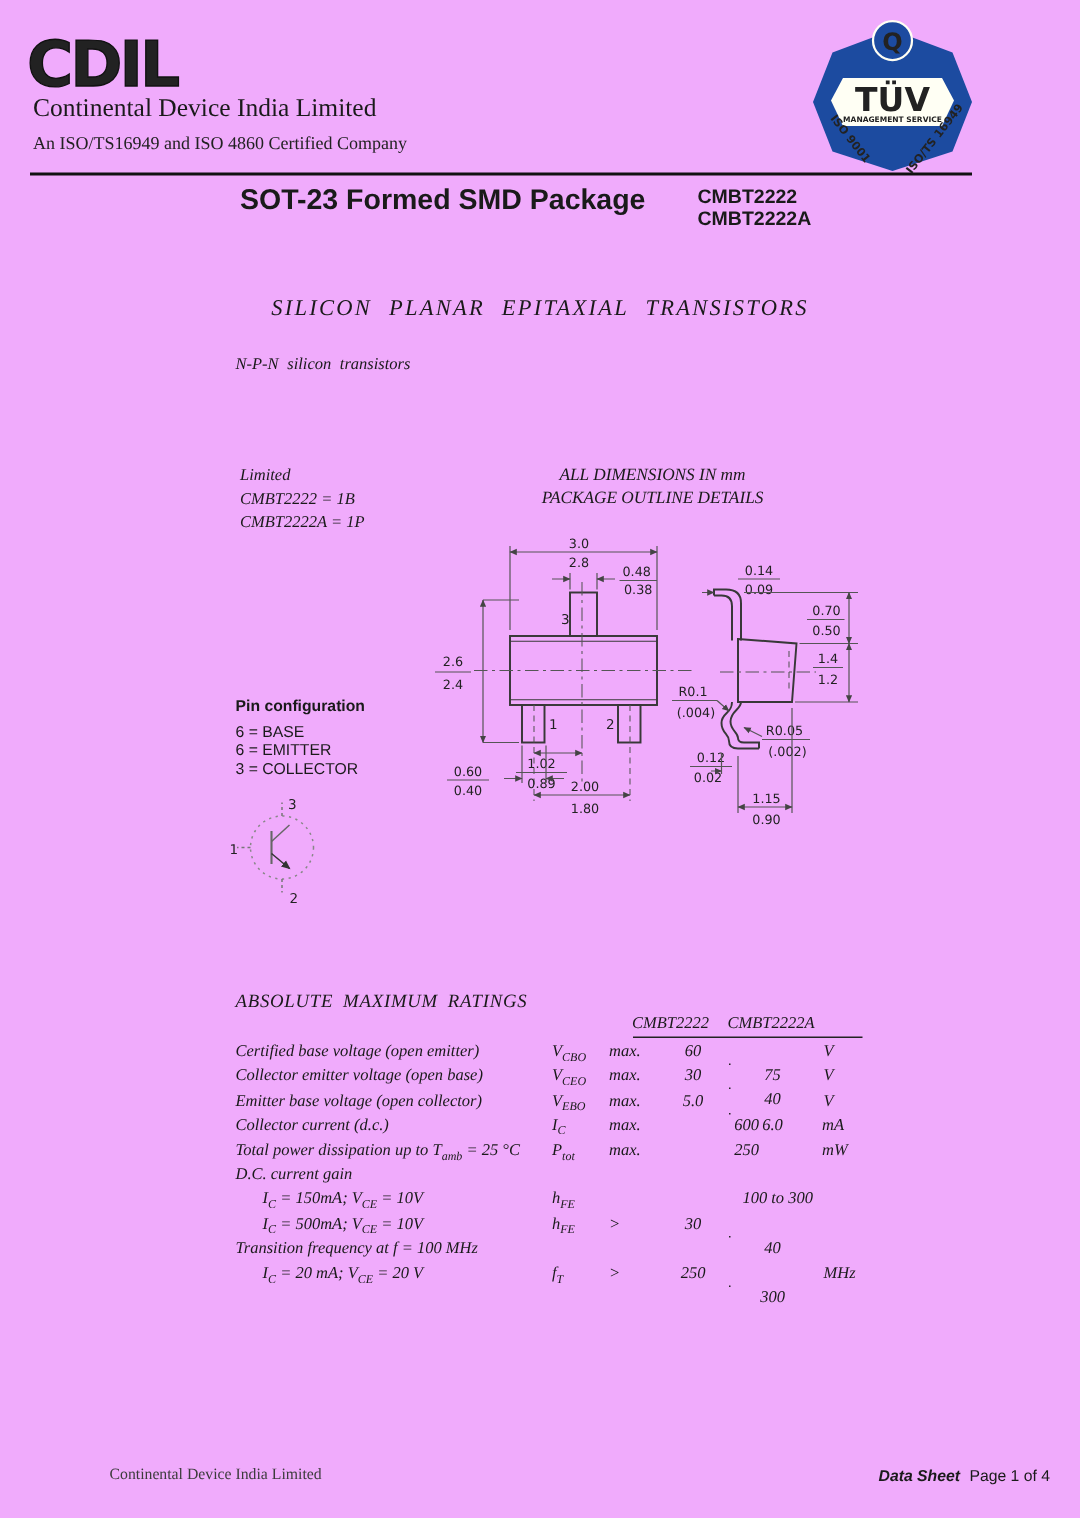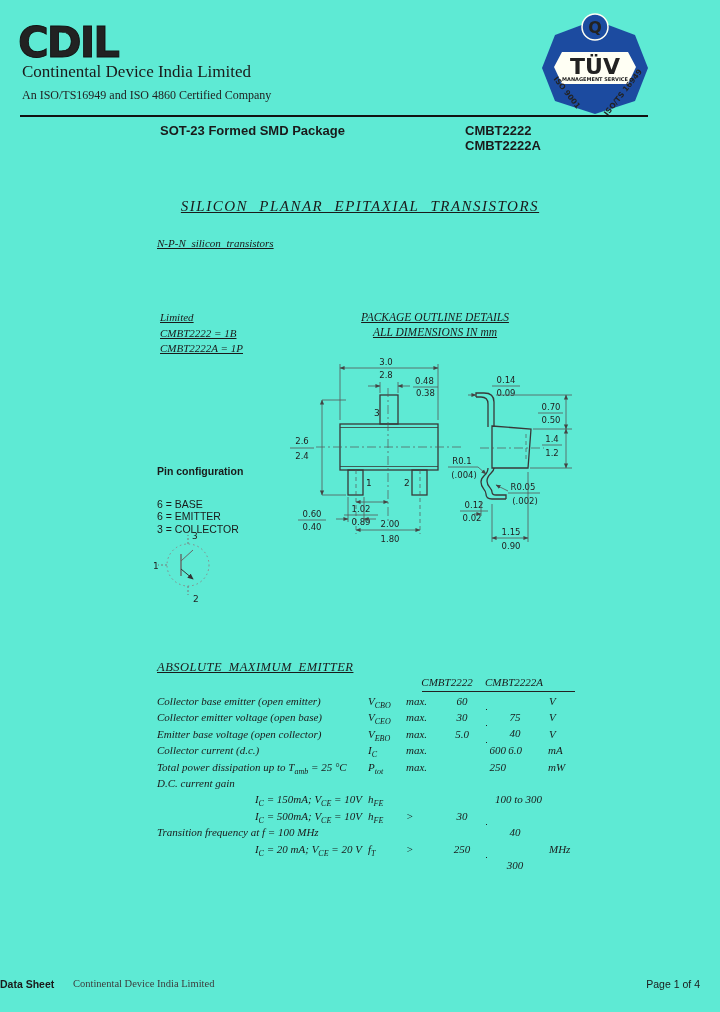--- a/index.html
+++ b/index.html
@@ -1,63 +1,63 @@
 <!DOCTYPE html>
 <html><head>
 <meta charset="utf-8">
 <style>
   html,body{margin:0;padding:0;background:#ddd;}
-  .page{position:relative;width:720px;height:1012px;background:#5eead4;overflow:hidden;
+  .page{position:relative;width:720px;height:1012px;background:#f0abfc;overflow:hidden;
         font-family:"Liberation Serif",serif;color:#1a1a1a;}
   .abs{position:absolute;}
   .sans{font-family:"Liberation Sans",sans-serif;}
-  .it{font-style:italic;text-decoration:underline;}
+  .it{font-style:italic;}
   .b{font-weight:bold;}
 
   .company-name{left:22px;top:62px;font-size:17px;}
   .cert-line{left:22px;top:88px;font-size:12px;color:#222;}
   .header-rule{left:20px;top:115px;width:628px;height:2px;background:#111;}
 
-  .pkg-header{left:160px;top:123px;font-size:13px;}
+  .pkg-header{left:160px;top:123px;font-size:19px;}
   .part-names{left:465px;top:123px;font-size:13px;line-height:15px;}
 
   .doc-title{left:120px;top:198px;width:480px;text-align:center;font-size:15px;
              letter-spacing:1.5px;word-spacing:6px;}
   .doc-subtitle{left:157px;top:237px;font-size:11px;word-spacing:3px;}
 
   .marking{left:160px;top:310px;font-size:11px;line-height:15.5px;}
   .outline-title{left:330px;top:310px;width:210px;text-align:center;font-size:11.5px;line-height:15px;}
 
   .pin-config{left:157px;top:465px;font-size:10.5px;line-height:12.5px;}
-  .pin-config .t{font-size:10.5px;margin-bottom:20px;}
+  .pin-config .t{font-size:10.5px;margin-bottom:4px;}
 
   .amr-title{left:157px;top:660px;font-size:12.5px;letter-spacing:0.5px;word-spacing:3px;}
 
   .amr{left:157px;top:676px;width:420px;font-style:italic;font-size:11px;}
   .amr-head{position:relative;height:17px;}
   .amr-head .h1{position:absolute;left:252px;width:76px;text-align:center;}
   .amr-head .h2{position:absolute;left:317px;width:80px;text-align:center;}
   .amr-underline{position:absolute;left:265px;top:15px;width:153px;border-top:1px solid #222;}
   .r{display:flex;height:16.4px;line-height:16.4px;white-space:nowrap;}
   .c{flex:none;overflow:visible;}
   .cp{width:205px;}
-  .cp.ind{padding-left:18px;width:187px;text-align:right;}
+  .cp.ind{padding-left:18px;width:187px;}
   .cs{width:40px;padding-left:6px;box-sizing:border-box;}
   .cl{width:36px;padding-left:4px;box-sizing:border-box;}
   .cv1{width:48px;text-align:center;}
   .cv2{width:56px;text-align:center;margin-top:16px;}
   .cv2.div{border-left:1px solid #222;}
   .cvs{width:104px;text-align:right;}
   .cvs.shift{padding-right:36px;box-sizing:border-box;}
   .cu{width:33px;padding-left:6px;box-sizing:border-box;}
   sub{font-size:8px;}
 
   .footer{left:0;top:978px;width:720px;font-size:10.5px;}
   .footer .fl{position:absolute;left:73px;color:#3c3c3c;}
-  .footer .fc{position:absolute;left:0;width:640px;text-align:left;}
+  .footer .fc{position:absolute;left:0;width:640px;text-align:right;font-style:italic;}
   .footer .fr{position:absolute;right:20px;text-align:right;}
 
   svg text{font-family:"DejaVu Sans",sans-serif;fill:#222;}
   .ol{stroke:#383838;stroke-width:1.3;fill:none;}
   .thin{stroke:#383838;stroke-width:0.8;fill:none;}
   .dl{stroke:#555;stroke-width:0.8;fill:none;}
   .cline{stroke:#555;stroke-width:0.7;fill:none;stroke-dasharray:9 3 2 3;}
   .dash{stroke:#555;stroke-width:0.7;fill:none;stroke-dasharray:4 3;}
 </style>
 </head>
@@ -98,22 +98,22 @@
   <div class="abs doc-title it">SILICON PLANAR EPITAXIAL TRANSISTORS</div>
   <div class="abs doc-subtitle it">N-P-N silicon transistors</div>
 
   <div class="abs marking it">
     <div>Limited</div>
     <div>CMBT2222  = 1B</div>
     <div>CMBT2222A = 1P</div>
   </div>
 
   <div class="abs outline-title it">
+    <div>ALL DIMENSIONS IN mm</div>
     <div>PACKAGE OUTLINE DETAILS</div>
-    <div>ALL DIMENSIONS IN mm</div>
   </div>
 
   <svg class="abs" style="left:280px;top:352px" width="320" height="215" viewBox="0 0 320 215">
     <defs>
       <marker id="ar" viewBox="0 0 8 8" markerWidth="7" markerHeight="7" refX="6.5" refY="4" orient="auto-start-reverse">
         <path d="M0 1 L7 4 L0 7 Z" fill="#444"></path>
       </marker>
     </defs>
 
     <rect x="60" y="72" width="98" height="46" class="ol"></rect>
@@ -236,31 +236,31 @@
     <defs>
       <marker id="emarr" viewBox="0 0 8 8" markerWidth="7" markerHeight="7" refX="6" refY="4" orient="auto">
         <path d="M0 1 L7 4 L0 7 Z" fill="#333"></path>
       </marker>
     </defs>
     <text x="40" y="13" font-size="9" font-family="Liberation Sans, sans-serif">3</text>
     <text x="1" y="43" font-size="9" font-family="Liberation Sans, sans-serif">1</text>
     <text x="41" y="76" font-size="9" font-family="Liberation Sans, sans-serif">2</text>
   </svg>
 
-  <div class="abs amr-title it">ABSOLUTE MAXIMUM EMITTER</div>
+  <div class="abs amr-title it">ABSOLUTE MAXIMUM RATINGS</div>
 
   <div class="abs amr">
     <div class="amr-head">
       <span class="h1">CMBT2222</span>
       <span class="h2">CMBT2222A</span>
       <div class="amr-underline"></div>
     </div>
 
     <div class="r">
-      <div class="c cp">Collector base emitter (open emitter)</div>
+      <div class="c cp">Certified base voltage (open emitter)</div>
       <div class="c cs">V<sub>CBO</sub></div>
       <div class="c cl">max.</div>
       <div class="c cv1">60</div>
       <div class="c cv2 div">75</div>
       <div class="c cu">V</div>
     </div>
 
     <div class="r">
       <div class="c cp">Collector emitter voltage (open base)</div>
       <div class="c cs">V<sub>CEO</sub></div>

